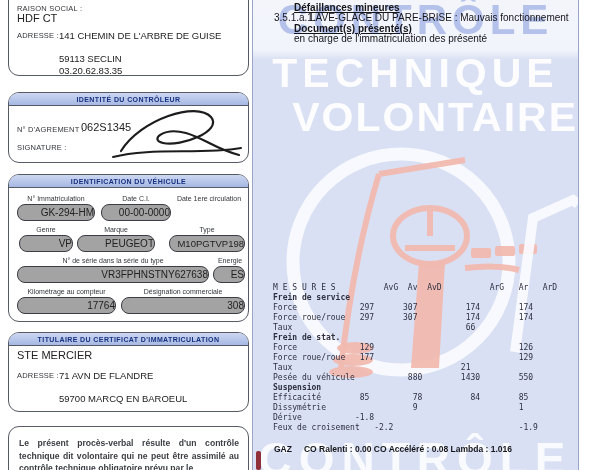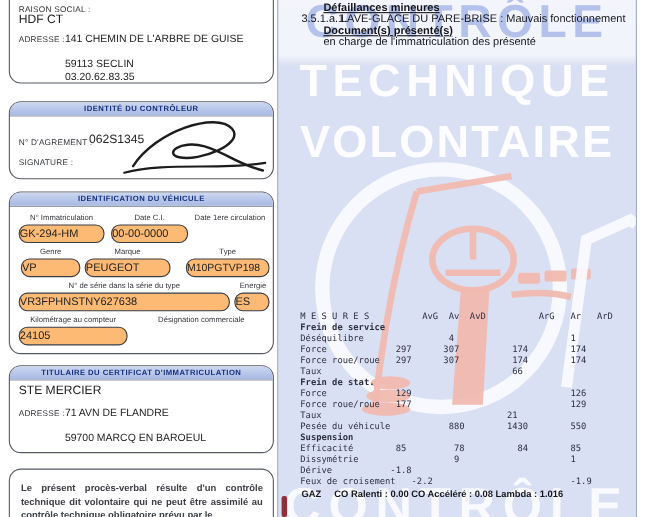--- a/index.html
+++ b/index.html
@@ -10,32 +10,32 @@
   .lbox { position:absolute; left:8px; width:241px; border:1.3px solid #555a63; border-radius:11px; background:#fff; }
   .lbox-header { background:linear-gradient(180deg,#cdd7f1 0%,#a6b8e3 100%); color:#16317f;
     font-size:7px; font-weight:bold; text-align:center; letter-spacing:.4px;
     border-bottom:1px solid #555a63; border-radius:9px 9px 0 0; padding:2.5px 0 2px 0; }
   .lab { font-size:7.5px; color:#33353a; letter-spacing:.2px; }
   .val-lg { font-size:11px; color:#222; }
   .val-md { font-size:9.5px; color:#222; }
 
   .fieldlab { position:absolute; font-size:7px; color:#33353a; text-align:center; white-space:nowrap; }
   .fieldbox { position:absolute; height:17px; border:1.3px solid #3a3d44; border-radius:8px;
-    font-size:10px; color:#222; text-align:left; line-height:15px; background:#fdba74; white-space:nowrap; overflow:hidden; }
+    font-size:10px; color:#222; text-align:right; line-height:15px; background:#a3a3a3; white-space:nowrap; overflow:hidden; }
 
   
   .rpanel { position:absolute; left:252px; top:0; width:327px; height:470px;
     background:linear-gradient(180deg,#f3f5fb 0px,#f1f4fb 50px,#d9e0f3 60px,#d9e0f3 100%);
     border-left:1px solid #9aa6c6; border-right:1px solid #9aa6c6; overflow:hidden; }
 
   .wm-word { position:absolute; width:100%; text-align:center; font-weight:bold;
     font-family:"Liberation Sans", sans-serif; white-space:nowrap; }
   .wm-1 { top:-4px;  font-size:42px; letter-spacing:5px; color:#b4c1ea; }
   .wm-2 { top:50px;  font-size:41px; letter-spacing:5px; color:#fdfdff; }
-  .wm-3 { top:106px; font-size:41px; letter-spacing:2px; color:#fdfdff; }
+  .wm-3 { top:94px; font-size:41px; letter-spacing:2px; color:#fdfdff;text-align:right; }
   .wm-4 { top:432px; font-size:46px; letter-spacing:7px; color:rgba(255,255,255,.82); }
 
   .defects { position:absolute; left:0; top:3px; width:100%; font-size:10px; color:#15151a;
     line-height:10.3px; z-index:3; }
   .d-ind { margin-left:41px; }
   .d-title { font-weight:bold; text-decoration:underline; }
   .d-row { display:flex;margin-left:16px; }
   .d-code { width:41px; padding-left:5px; }
 
   .mesures { position:absolute; left:20px; top:283px; z-index:3;
@@ -92,22 +92,23 @@
     <div class="fieldbox" style="left:68px; top:60px; width:78px;">PEUGEOT</div>
     <div class="fieldlab" style="left:160px; top:51px; width:76px;">Type</div>
     <div class="fieldbox" style="left:160px; top:60px; width:76px; font-size:9.5px;">M10PGTVP198</div>
 
     <div class="fieldlab" style="left:8px; top:82px; width:192px;">N° de série dans la série du type</div>
     <div class="fieldbox" style="left:8px; top:91px; width:192px;">VR3FPHNSTNY627638</div>
     <div class="fieldlab" style="left:204px; top:82px; width:34px;">Energie</div>
     <div class="fieldbox" style="left:204px; top:91px; width:32px;">ES</div>
 
     <div class="fieldlab" style="left:8px; top:113px; width:99px;">Kilométrage au compteur</div>
-    <div class="fieldbox" style="left:8px; top:122px; width:99px;">24105</div>
+    <div class="fieldbox" style="left:8px; top:122px; width:99px;">17764</div>
     <div class="fieldlab" style="left:112px; top:113px; width:124px;">Désignation commerciale</div>
+    <div class="fieldbox" style="left:112px; top:122px; width:124px;">308</div>
   </div>
 
   <div class="lbox" style="top:332px; height:80px;">
     <div class="lbox-header">TITULAIRE DU CERTIFICAT D'IMMATRICULATION</div>
     <div style="position:absolute; left:8px; top:16px;" class="val-lg">STE MERCIER</div>
     <div style="position:absolute; left:8px; top:38px;" class="lab">ADRESSE :</div>
     <div style="position:absolute; left:50px; top:37px;" class="val-md">71 AVN DE FLANDRE</div>
     <div style="position:absolute; left:50px; top:60px;" class="val-md">59700 MARCQ EN BAROEUL</div>
   </div>
 
@@ -149,21 +150,20 @@
         <span class="d-code">3.5.1.a.1.</span>
         <span>LAVE-GLACE DU PARE-BRISE : Mauvais fonctionnement</span>
       </div>
       <div class="d-ind d-title">Document(s) présenté(s)</div>
       <div class="d-ind">en charge de l'immatriculation des présenté</div>
     </div>
 
     <div class="mesures">
       <div class="m-line">M E S U R E S          AvG  Av  AvD          ArG   Ar   ArD</div>
       <div class="m-line m-bold">Frein de service</div>
-      <div class="m-line">Déséquilibre                4                      1</div>
       <div class="m-line">Force             297      307          174        174</div>
       <div class="m-line">Force roue/roue   297      307          174        174</div>
       <div class="m-line">Taux                                    66</div>
       <div class="m-line m-bold">Frein de stat.</div>
       <div class="m-line">Force             129                              126</div>
       <div class="m-line">Force roue/roue   177                              129</div>
       <div class="m-line">Taux                                   21</div>
       <div class="m-line">Pesée du véhicule           880        1430        550</div>
       <div class="m-line m-bold">Suspension</div>
       <div class="m-line">Efficacité        85         78          84        85</div>

